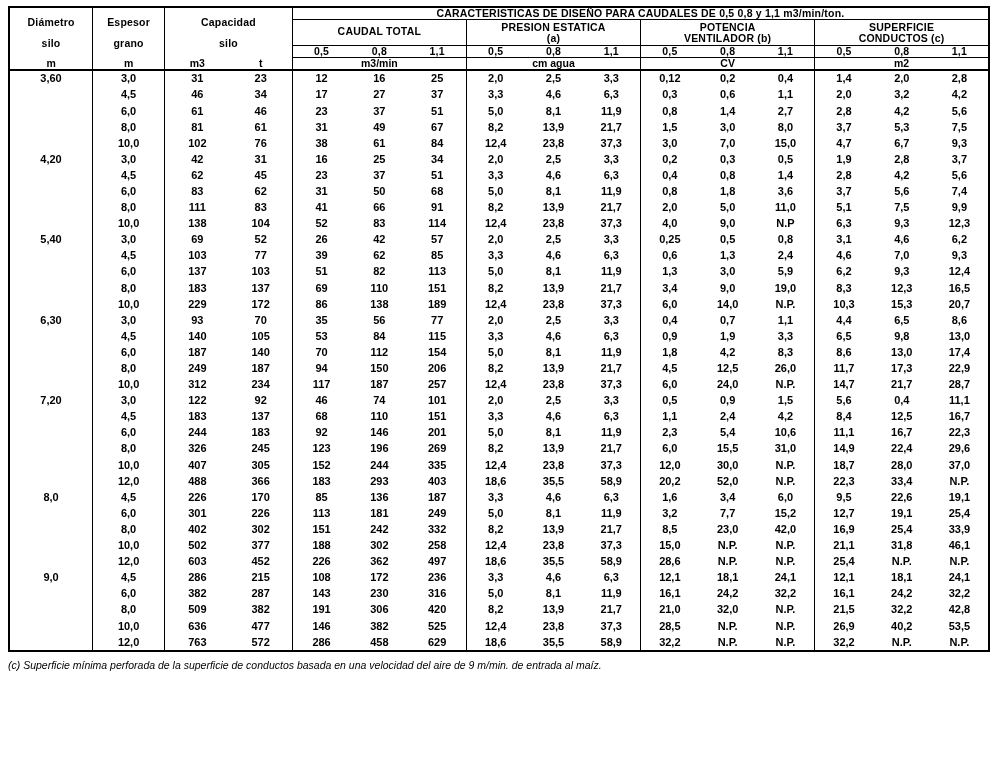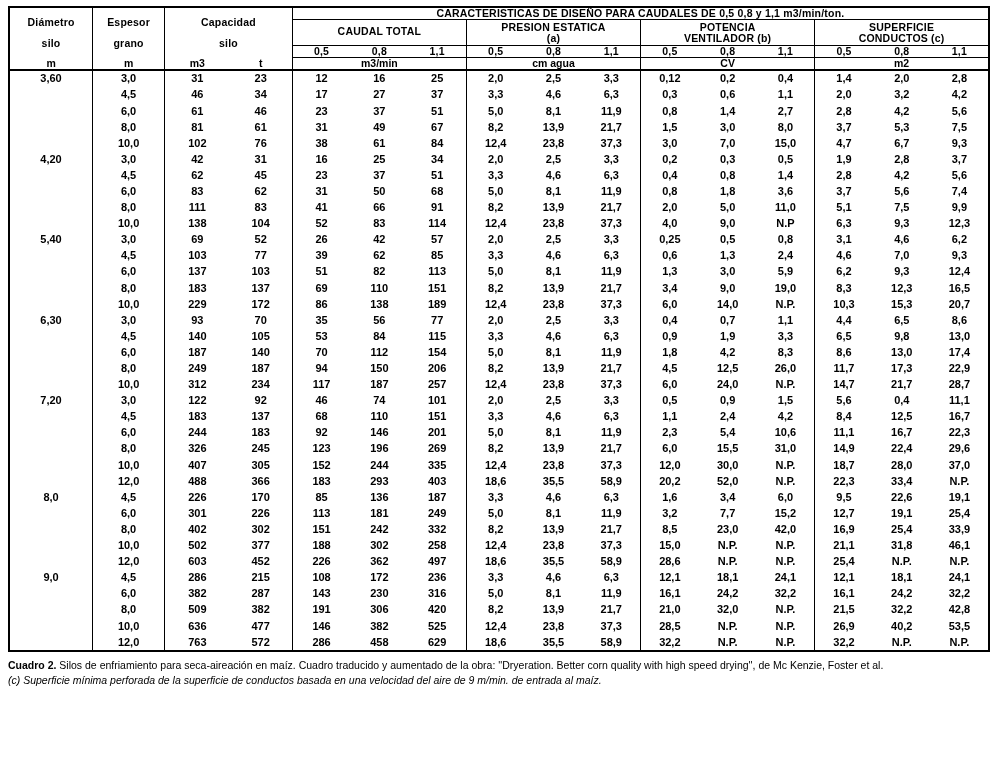--- a/index.html
+++ b/index.html
@@ -800,19 +800,16 @@
           <td class="">N.P.</td>
           <td class="br">N.P.</td>
           <td class="">32,2</td>
           <td class="">N.P.</td>
           <td class="">N.P.</td>
         </tr>
       </tbody>
   </table>
 
   <div class="notes">
-    <p class="caption">
-      <span class="lead">Cuadro 2.</span><span> Silos de enfriamiento para seca-aireación en maíz. Cuadro traducido y aumentado de la obra: ''Dryeration. Better corn quality with high speed drying'', de Mc Kenzie, Foster et al.</span>
-    </p>
     <p class="i">(c) Superficie mínima perforada de la superficie de conductos basada en una velocidad del aire de  9 m/min. de entrada al maíz.</p>
   </div>
 
 </div>
 
 </body></html>

